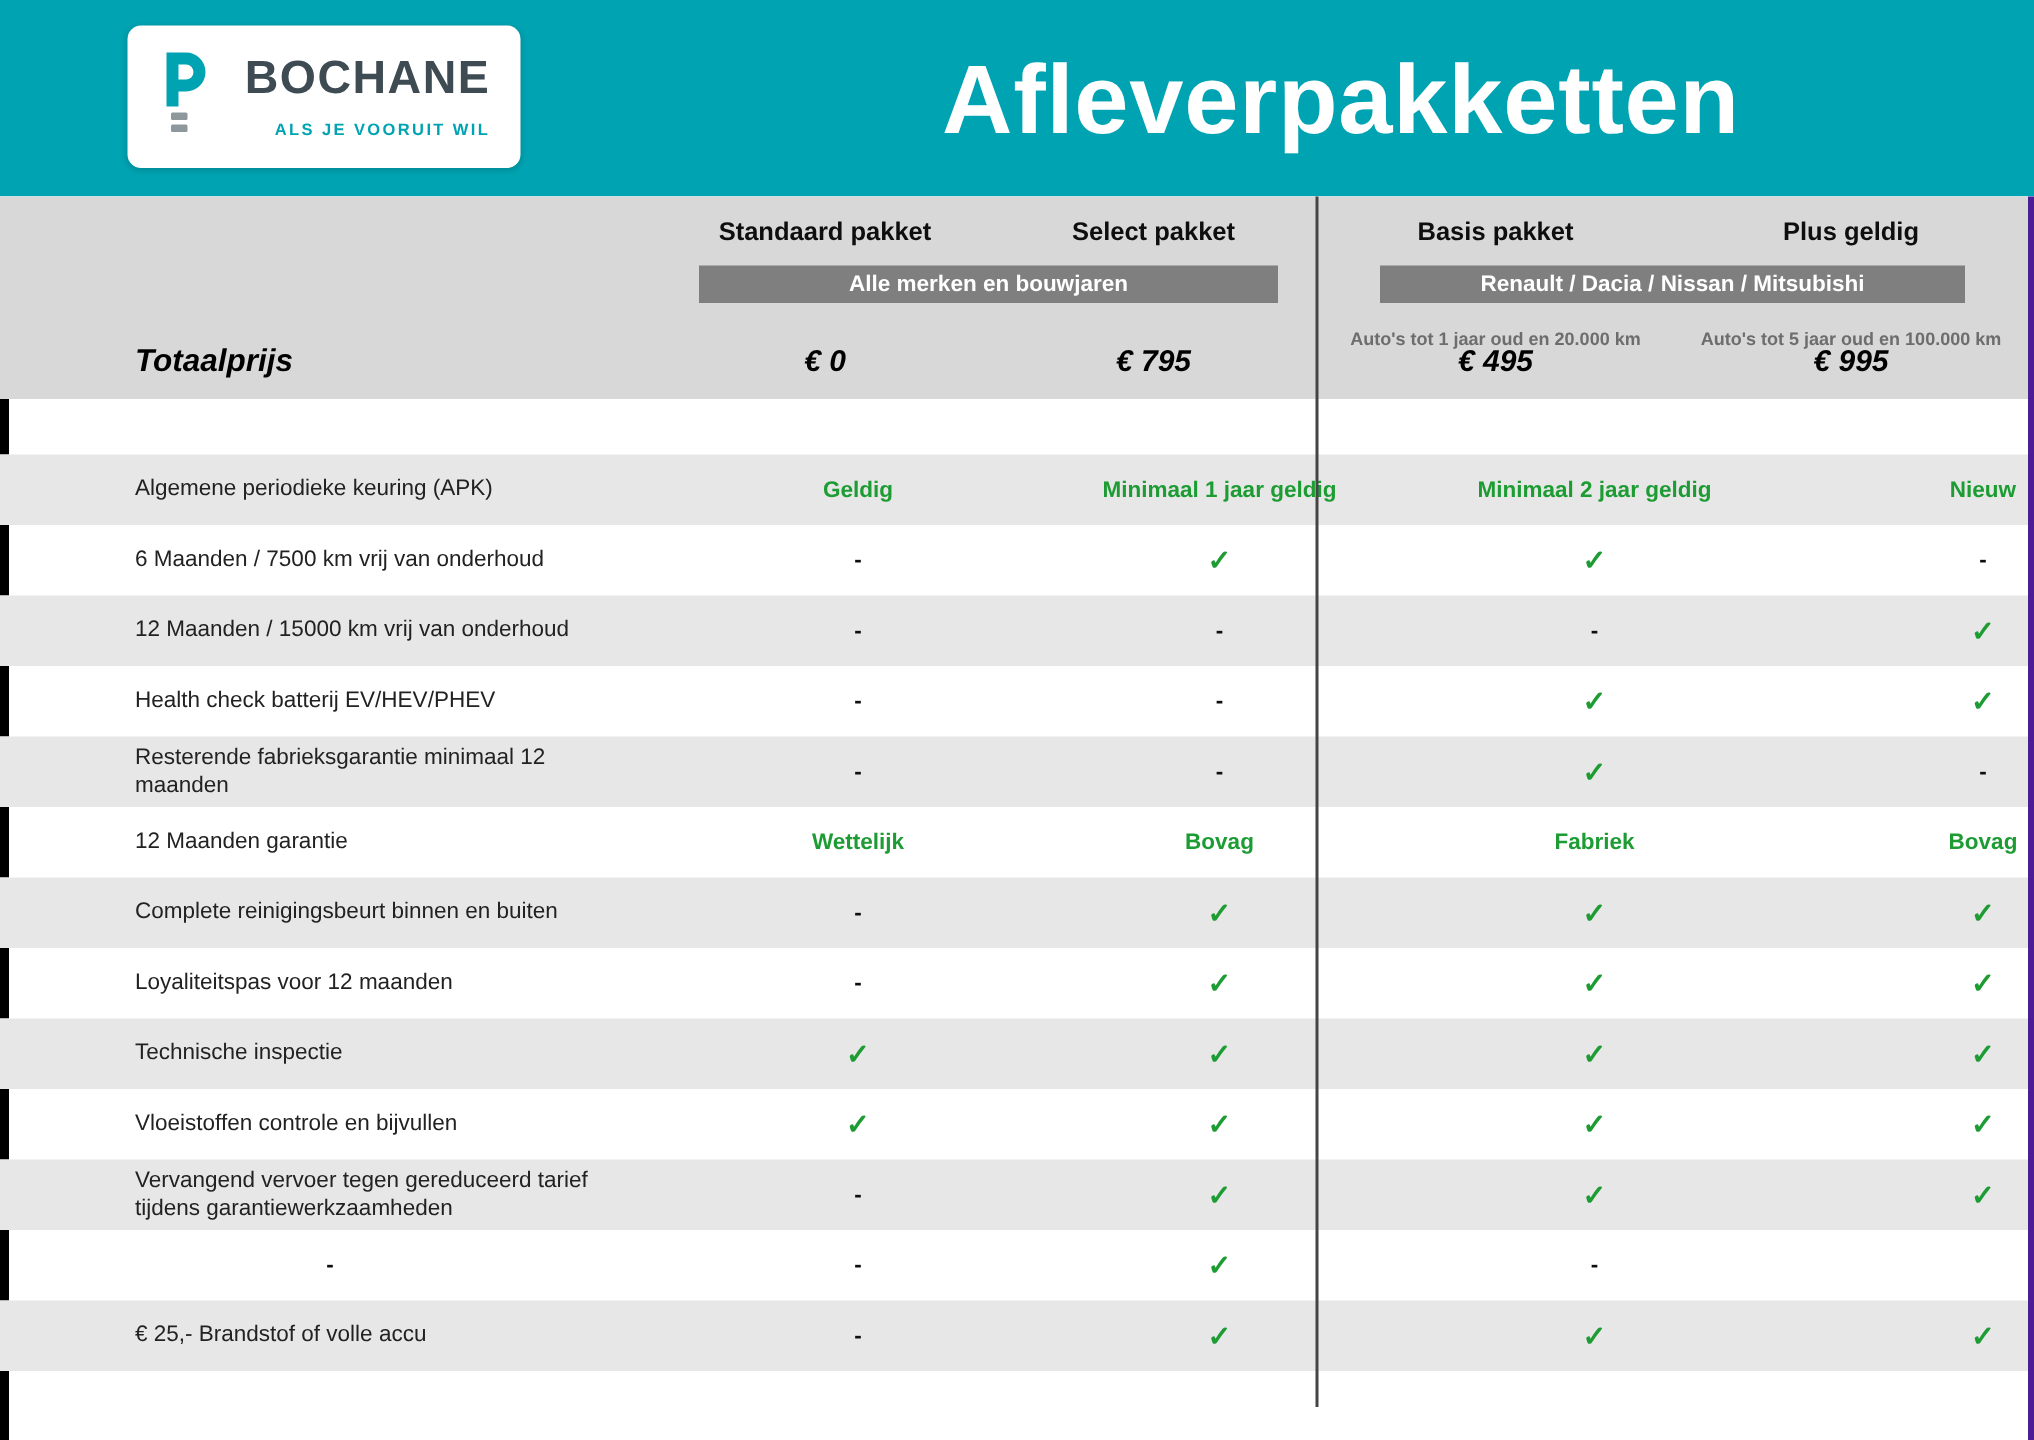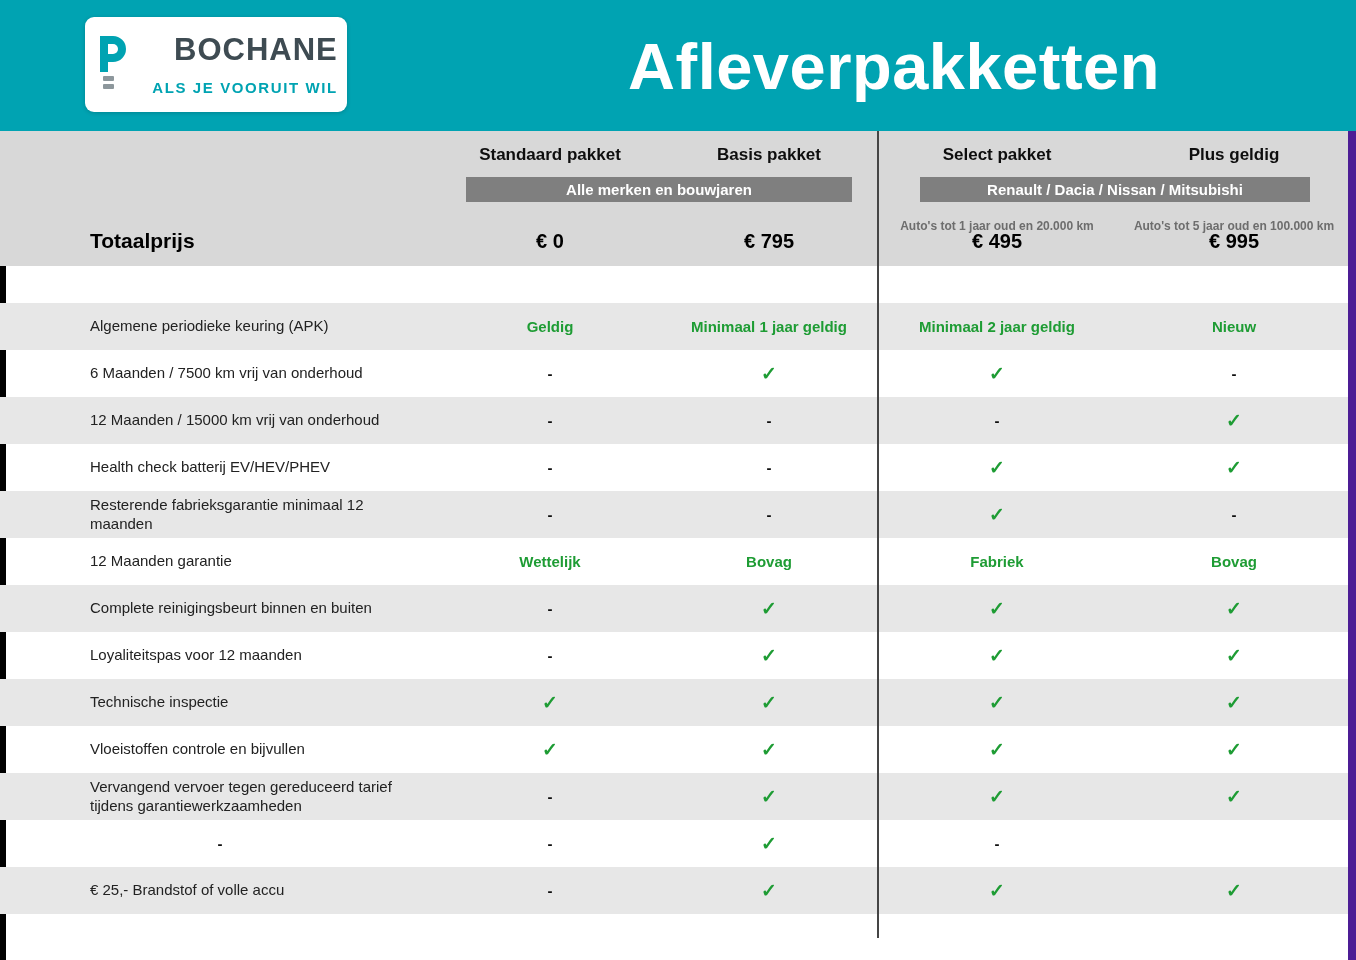--- a/index.html
+++ b/index.html
@@ -31,42 +31,42 @@
   }
   .logo-text { display:flex; flex-direction:column; align-items:flex-end; }
   .logo-name {
     font-size:31px;
     font-weight:700;
     color:#3e4b52;
     letter-spacing:1px;
     line-height:1;
   }
   .logo-tagline {
-    font-size:15px;
+    font-size:11px;
     font-weight:700;
     color:var(--teal, #00a3b2);
     letter-spacing:1.6px;
     margin-top:14px;
   }
   .page-title {
     position:absolute;
     left:894px; top:50%;
     transform:translate(-50%,-50%);
     color:#fff;
     font-size:65px;
     font-weight:700;
     letter-spacing:0.5px;
     white-space:nowrap;
   }
 
   
   .table-wrap {
     position:relative;
     height:829px;
-    border-right:8px solid #4c1d95;
+    border-right:4px solid #4c1d95;
     display:flex;
     flex-direction:column;
     background:#fff;
   }
   .vdivider {
     position:absolute;
     left:877px; top:0; bottom:22px;
     width:2px;
     background:#454545;
     z-index:5;
@@ -108,39 +108,41 @@
     color:#6d6d6d;
     margin-top:12px;
   }
   .subnote.c3 { grid-column:4; }
   .subnote.c4 { grid-column:5; }
   .prices-row {
     margin-top:4px;
     padding-bottom:8px;
     align-items:center;
     height:42px;
+    font-style:italic;
   }
   .price-label {
     padding-left:90px;
     font-size:21px;
     font-weight:700;
     color:#000;
   }
   .price {
     text-align:center;
     font-size:20px;
     font-weight:700;
     color:#000;
   }
 
   
   .spacer-row { height:37px; background:#fff; box-shadow:inset 6px 0 0 #000; }
   .frow {
     min-height:47px;
     align-items:center;
+    gap:22px;
   }
   .frow.grey  { background:var(--stripe, #e7e7e7); }
   .frow.white { background:#fff; box-shadow:inset 6px 0 0 #000; }
   .flabel {
     padding-left:90px;
     padding-right:40px;
     font-size:15px;
     color:#222;
     line-height:1.25;
   }
@@ -183,22 +185,22 @@
   <h1 class="page-title">Afleverpakketten</h1>
 </header>
 
 <div class="table-wrap">
   <div class="vdivider"></div>
 
   <div class="thead">
     <div class="grid titles-row">
       <div></div>
       <div class="col-title">Standaard pakket</div>
+      <div class="col-title">Select pakket</div>
       <div class="col-title">Basis pakket</div>
-      <div class="col-title">Select pakket</div>
       <div class="col-title">Plus geldig</div>
     </div>
 
     <div class="grid badges-row">
       <div class="badge left">Alle merken en bouwjaren</div>
       <div class="badge right">Renault / Dacia / Nissan / Mitsubishi</div>
     </div>
 
     <div class="grid subnotes-row">
       <div class="subnote c3">Auto's tot 1 jaar oud en 20.000 km</div>

